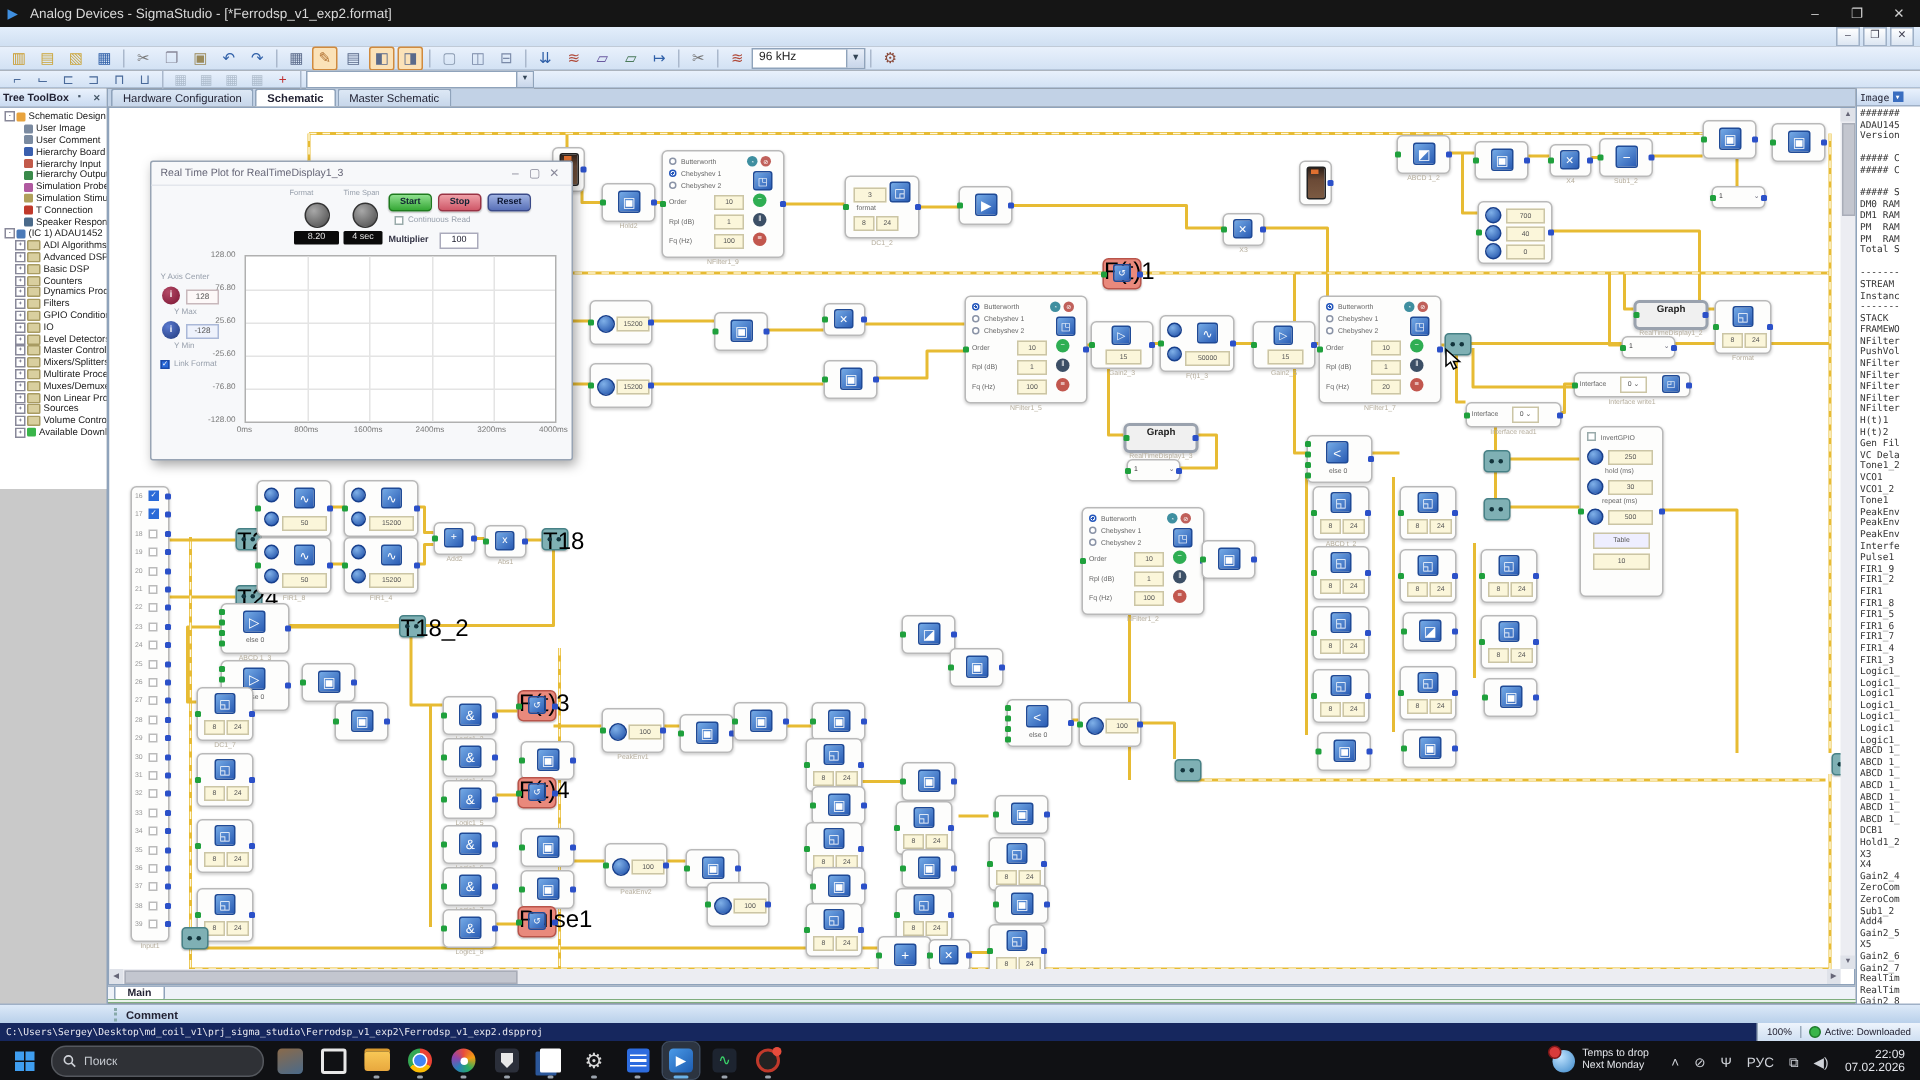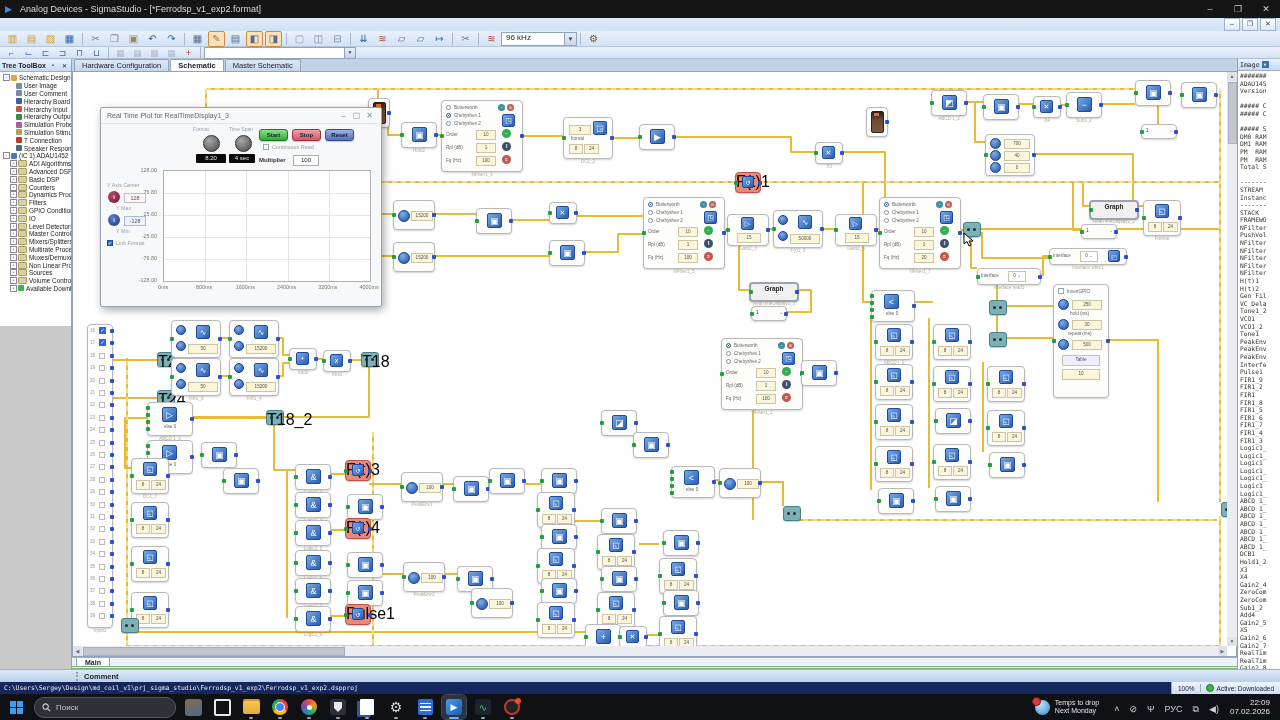--- a/index.html
+++ b/index.html
@@ -1342,21 +1342,21 @@
 
 <div class="abs" id="maintabrow">
   <span id="maintab">Main</span>
 </div>
 <div class="abs" id="greenlines"></div>
 <div class="abs" id="capturebar">
   <span class="grip"></span>
   <span>Comment</span>
 </div>
 <div class="abs" id="statusrow">
-  <span id="statuspath">C:\Users\Sergey\Design\md_coil_v1\prj_sigma_studio\Ferrodsp_v1_exp2\Ferrodsp_v1_exp2.dspproj</span>
+  <span id="statuspath">C:\Users\Sergey\Desktop\md_coil_v1\prj_sigma_studio\Ferrodsp_v1_exp2\Ferrodsp_v1_exp2.dspproj</span>
   <span id="statusright">
     <span>100%</span>
     <span class="sep"></span>
     <span class="greendot"></span>
     <span>Active: Downloaded</span>
   </span>
 </div>
 
 <div class="abs" id="taskbar">
   <div id="startbtn">

